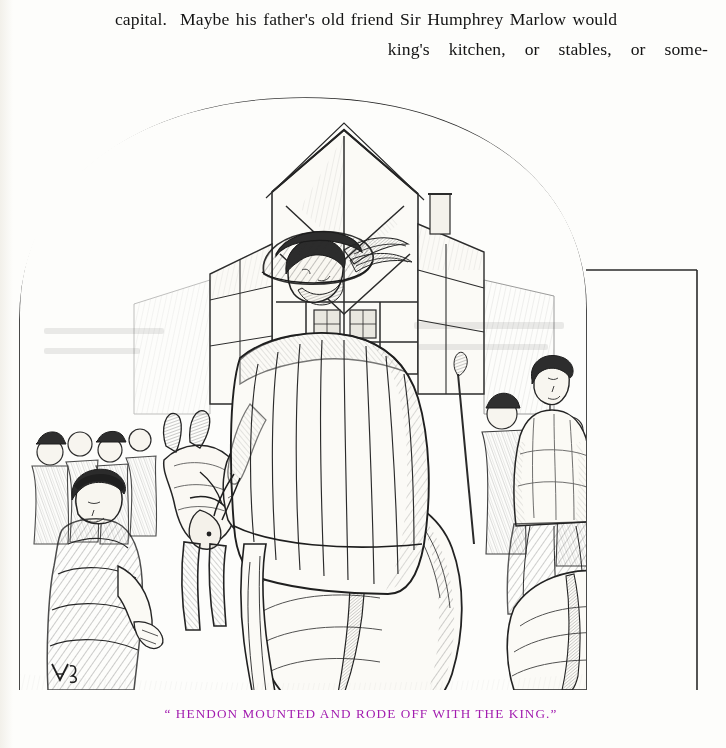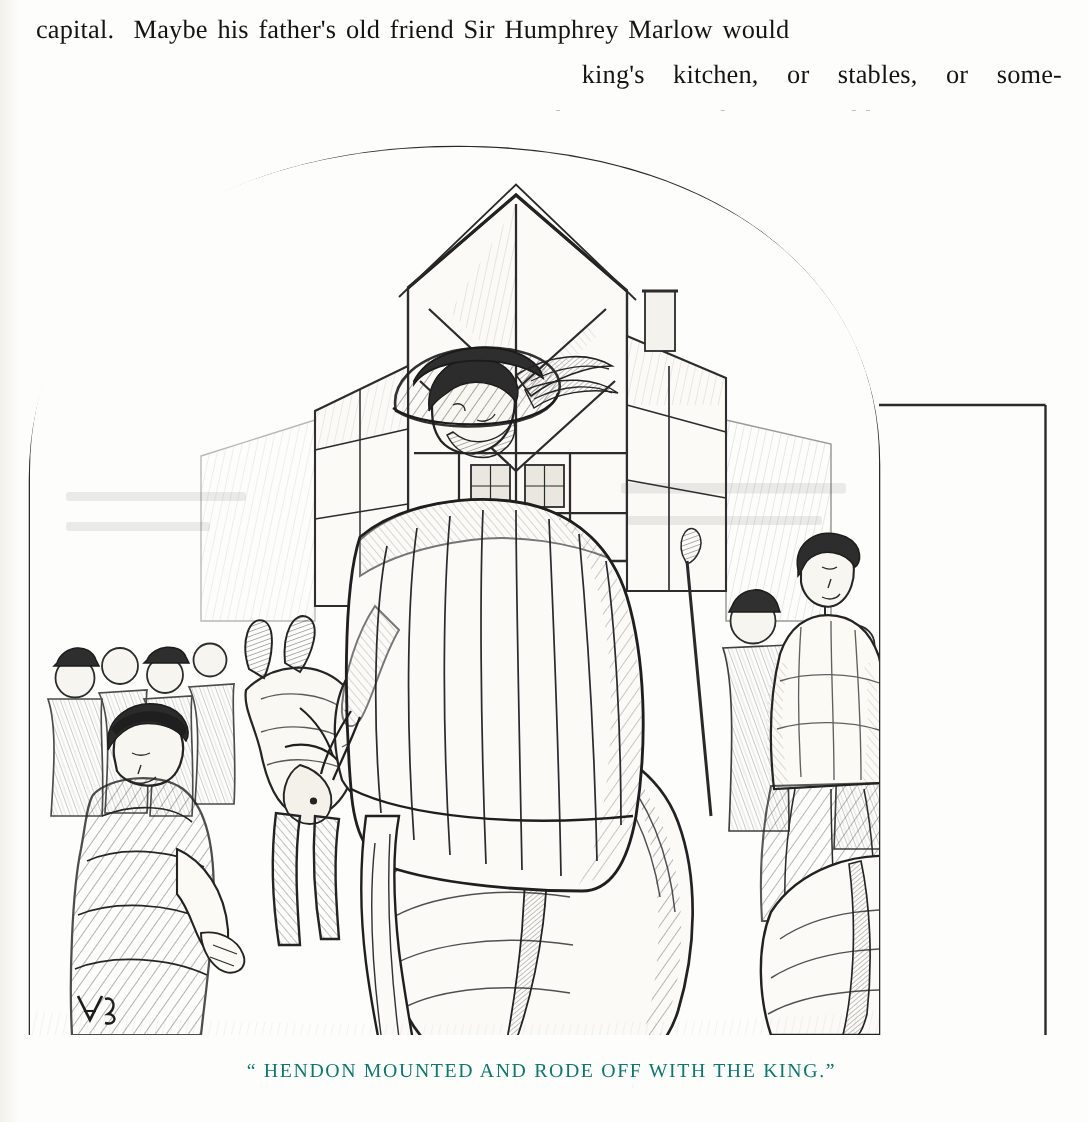--- a/index.html
+++ b/index.html
@@ -30,21 +30,21 @@
     font-size: 17.6px;
     line-height: 1.72;
     letter-spacing: 0.1px;
     color: #141414;
   }
   .tline {
     white-space: pre;
     display: block;
     font-family: "Liberation Serif", serif;
   }
-  .tline.l1 { text-align: left; word-spacing: 2px; }
+  .tline.l1 { text-align: center; word-spacing: 2px; }
   .tline.l2 { text-align: left; word-spacing: 1px; }
   .tline.wrap {
     text-align: right;
   }
   .tline.l3 { padding-left: 240px; word-spacing: 5px; }
   .tline.l4 { padding-left: 240px; word-spacing: 6px; }
   .tline.l5 { padding-left: 240px; word-spacing: 2px; }
   .tline.l6 { padding-left: 240px; word-spacing: 1px; }
   .tline.l7 { padding-left: 240px; word-spacing: 1px; }
   .tline.l8 { padding-left: 240px; word-spacing: 1px; }
@@ -61,21 +61,21 @@
 
   .caption {
     position: absolute;
     left: 14px;
     top: 706px;
     width: 694px;
     text-align: center;
     font-family: "Liberation Serif", serif;
     font-size: 13.2px;
     letter-spacing: 1.1px;
-    color: #0f766e;
+    color: #a21caf;
     font-variant: small-caps;
   }
   .caption .quote { letter-spacing: 1.1px; }
 
   .bleed-left {
     position: absolute;
     left: 0;
     top: 0;
     width: 13px;
     height: 748px;

